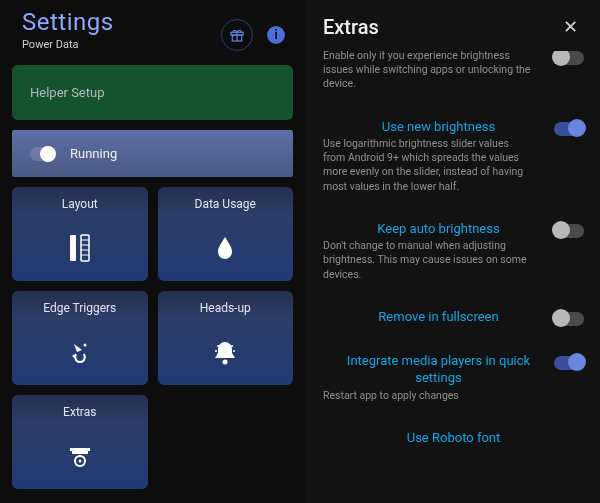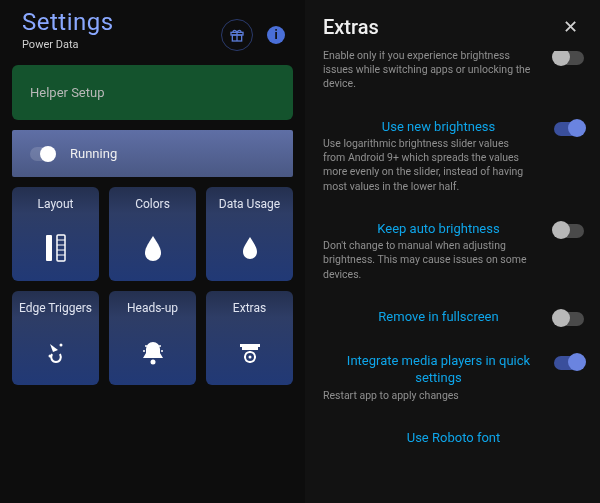--- a/index.html
+++ b/index.html
@@ -38,21 +38,21 @@
   .mini-toggle {
     width: 26px; height: 14px; background: rgba(255,255,255,0.15);
     border-radius: 8px; position: relative;
   }
   .mini-toggle::after {
     content: ""; position: absolute; right: 0; top: -1px;
     width: 16px; height: 16px; background: #fff; border-radius: 50%;
   }
 
   
-  .grid { margin-top: 10px; display: grid; grid-template-columns: 1fr 1fr 1fr; gap: 10px; }
+  .grid { margin-top: 10px; display: grid; grid-template-columns: 1fr 1fr; gap: 10px; }
   .tile {
     height: 94px;
     background: linear-gradient(180deg, #24304f 0%, #2e3d66 28%, #213976 100%);
     border-radius: 6px; display: flex; flex-direction: column; align-items: center;
     padding: 10px 6px 8px; cursor: pointer;
   }
   .tile-label { font-size: 12px; color: #e0e4f0; margin-bottom: 12px; }
   .tile-icon { flex: 1; display: flex; align-items: center; justify-content: center; color: #fff; }
   .tile svg { fill: #fff; }
 
@@ -121,28 +121,20 @@
             <rect x="3" y="2" width="6" height="26" rx="1"></rect>
             <rect x="14" y="2" width="8" height="26" rx="1" fill="none" stroke="#fff" stroke-width="1.5"></rect>
             <line x1="14" y1="7" x2="22" y2="7" stroke="#fff"></line>
             <line x1="14" y1="12" x2="22" y2="12" stroke="#fff"></line>
             <line x1="14" y1="17" x2="22" y2="17" stroke="#fff"></line>
             <line x1="14" y1="22" x2="22" y2="22" stroke="#fff"></line>
           </svg>
       </div>
     </div>
     <div class="tile">
-      <div class="tile-label">Colors</div>
-      <div class="tile-icon">
-        <svg width="26" height="30" viewBox="0 0 26 30">
-            <path d="M13 3 C7 12 5 16 5 20 a8 8 0 0 0 16 0 C21 16 19 12 13 3 Z"></path>
-          </svg>
-      </div>
-    </div>
-    <div class="tile">
       <div class="tile-label">Data Usage</div>
       <div class="tile-icon">
         <svg width="22" height="26" viewBox="0 0 22 26">
             <path d="M11 2 C6 10 4 13 4 17 a7 7 0 0 0 14 0 C18 13 16 10 11 2 Z"></path>
           </svg>
       </div>
     </div>
     <div class="tile">
       <div class="tile-label">Edge Triggers</div>
       <div class="tile-icon">

